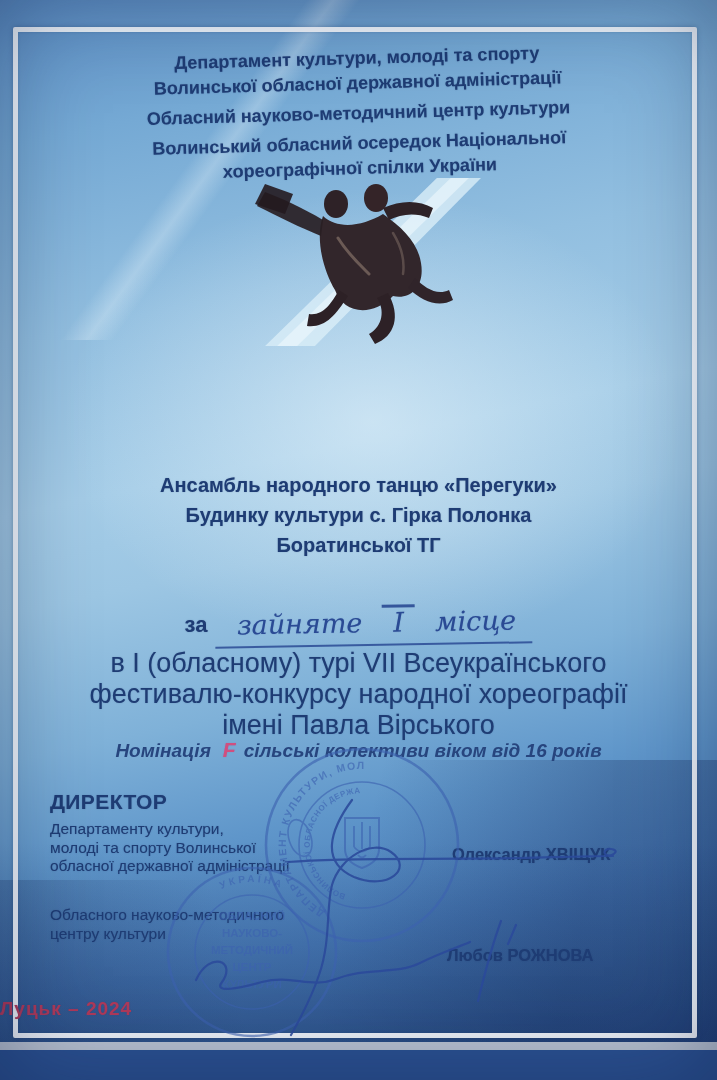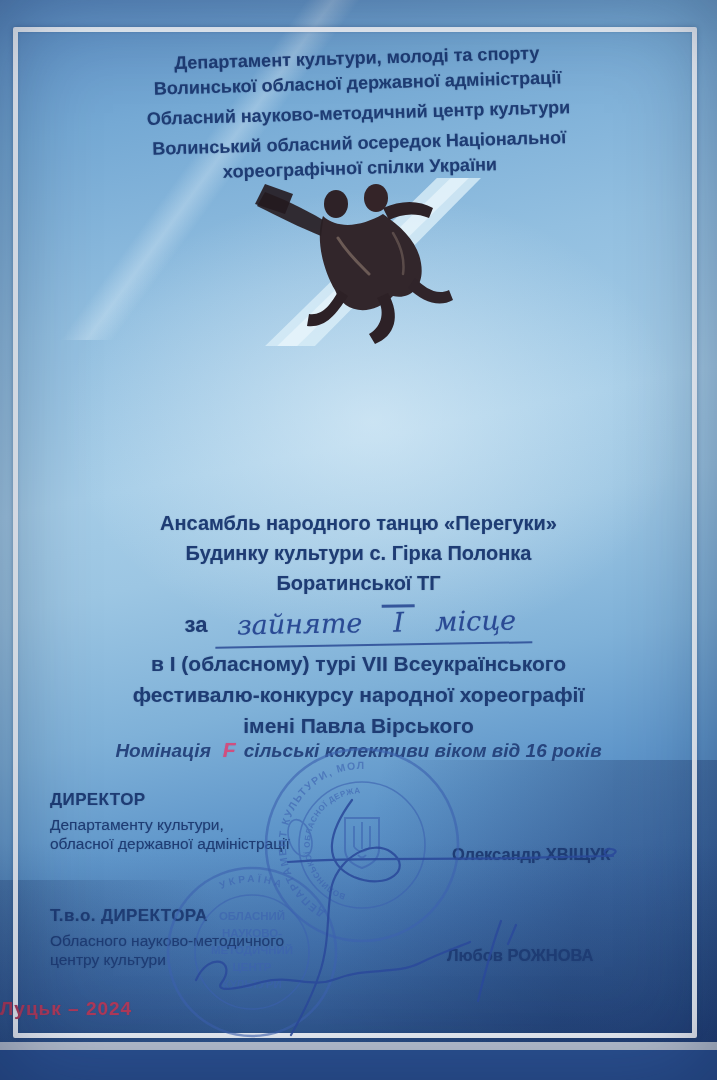--- a/index.html
+++ b/index.html
@@ -36,41 +36,41 @@
 
   .statue{left:243px;top:178px;width:238px;height:168px;}
 
   .diploma-title{
     top:344px;font-family:"Liberation Serif","DejaVu Serif",serif;
     font-weight:bold;font-size:84px;line-height:90px;letter-spacing:3px;
     color:#963049;text-shadow:0 0 1.5px rgba(110,30,55,0.4);
   }
   .subtitle{top:437px;font-size:22px;font-weight:bold;letter-spacing:1px;color:#b53a62;text-shadow:0 0 1.2px rgba(140,35,70,0.35);}
 
-  .recipient{top:470px;font-size:20px;font-weight:bold;line-height:30px;margin-top:38px;}
+  .recipient{top:470px;font-size:20px;font-weight:bold;line-height:30px;}
   .leader{top:565px;font-size:19px;font-weight:bold;font-style:italic;color:#27457e;}
 
   .za-line{top:605px;text-align:center;}
   .za-label{font-size:22px;font-weight:bold;color:#1e3c74;margin-right:8px;vertical-align:baseline;}
   .hand{
     display:inline-block;font-family:"DejaVu Serif",serif;font-style:italic;
     font-size:27px;color:#2a4a94;border-bottom:2px solid rgba(42,74,148,0.85);
     padding:0 16px 6px 22px;transform:rotate(-1deg);text-shadow:0 0 1px rgba(42,74,148,0.4);
   }
   .hand-pre{margin-right:20px;}
   .roman{display:inline-block;border-top:3px solid rgba(42,74,148,0.9);padding:1px 11px 0;line-height:1;margin-right:20px;}
 
-  .tournament{top:648px;font-size:21px;font-weight:bold;line-height:31px;}
+  .tournament{top:648px;font-size:27px;font-weight:normal;line-height:31px;}
   .nomination{top:738px;font-size:19px;font-weight:bold;font-style:italic;color:#27457e;}
   .nom-letter{color:#d04f80;font-size:21px;margin:0 8px 0 12px;text-shadow:0 0 1px rgba(180,50,110,0.4);}
 
   .sig-block{text-align:left;}
   .sig-block-1{left:50px;top:790px;}
   .sig-block-2{left:50px;top:906px;}
-  .sig-title{font-size:17px;font-weight:bold;letter-spacing:0.4px;margin-bottom:6px;}
+  .sig-title{font-size:21px;font-weight:bold;letter-spacing:0.4px;margin-bottom:6px;}
   .sig-org{font-size:15.5px;font-weight:normal;line-height:18.5px;}
   .sig-name{font-size:16.5px;font-weight:bold;}
   .sig-name-1{left:452px;top:845px;}
   .sig-name-2{left:447px;top:946px;}
 
   .footer-line{top:998px;left:0;width:660px;text-align:left;font-size:19px;font-weight:bold;letter-spacing:1px;color:#b03a5a;text-shadow:0 0 1.2px rgba(130,35,65,0.4);}
 
   .stamps-overlay{position:absolute;inset:0;width:717px;height:1080px;}
 </style>
 </head>
@@ -135,26 +135,26 @@
     <div>імені Павла Вірського</div>
   </div>
 
   <div class="abs ctr nomination">
     <span>Номінація</span><span class="nom-letter">F</span><span>сільські колективи віком від 16 років</span>
   </div>
 
   <div class="abs sig-block sig-block-1 ink">
     <div class="sig-title">ДИРЕКТОР</div>
     <div class="sig-org">Департаменту культури,</div>
+    <div class="sig-org">молоді та спорту Волинської</div>
     <div class="sig-org">обласної державної адміністрації</div>
   </div>
   <div class="abs sig-name sig-name-1 ink">Олександр ХВІЩУК</div>
 
   <div class="abs sig-block sig-block-2 ink">
-    <div class="sig-title">Т.в.о. ДИРЕКТОРА</div>
     <div class="sig-org">Обласного науково-методичного</div>
     <div class="sig-org">центру культури</div>
   </div>
   <div class="abs sig-name sig-name-2 ink">Любов РОЖНОВА</div>
 
   <div class="abs footer-line">Луцьк – 2024</div>
 
   <svg class="stamps-overlay" viewBox="0 0 717 1080">
     <defs>
       <path id="s1outer" d="M362,769 a76,76 0 1,1 -0.2,0"></path>

